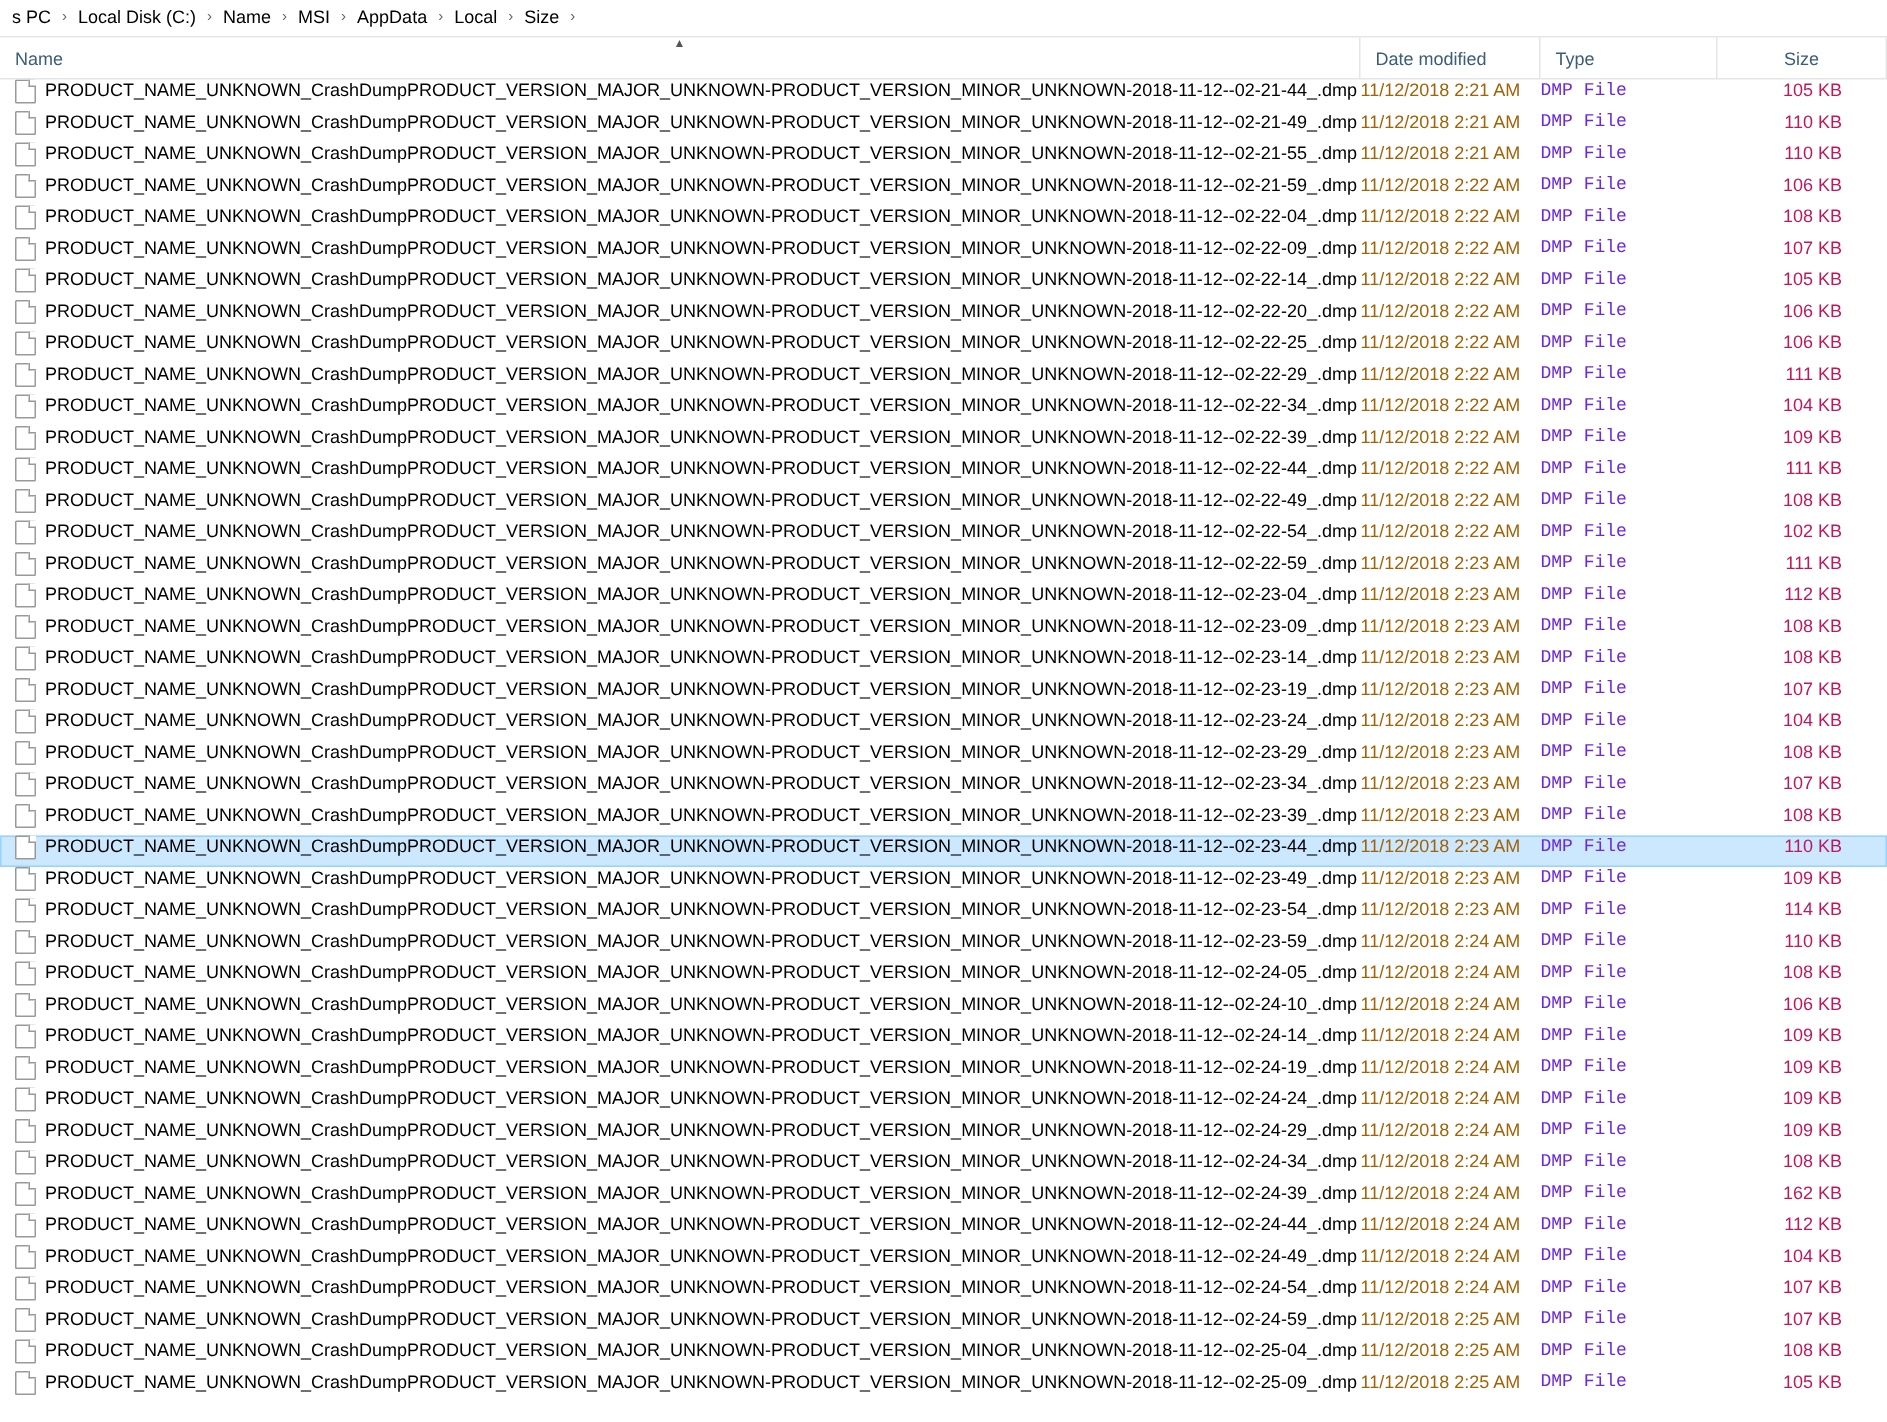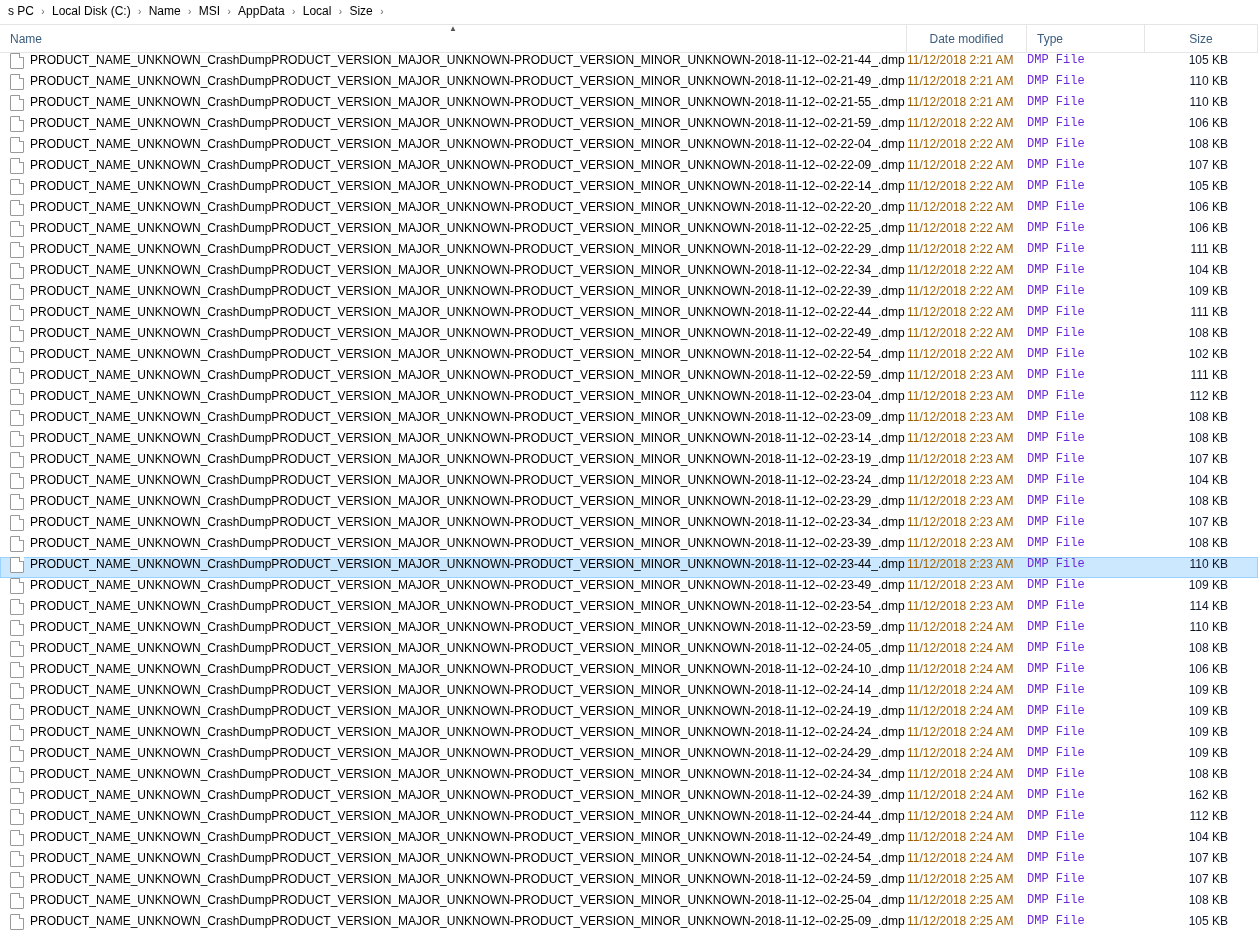--- a/index.html
+++ b/index.html
@@ -46,21 +46,21 @@
       display: flex;
       align-items: center;
       height: 100%;
       padding: 0 10px;
       color: #3b5c7b;
       cursor: pointer;
       border-right: 1px solid #e5e5e5;
       position: relative;
     }
     .col-name { width: 907px; }
-    .col-date { width: 120px; justify-content: center; }
+    .col-date { width: 120px; }
     .col-type { width: 118px; }
     .col-size { flex: 1; justify-content: center; }
     .sort-ind {
       position: absolute;
       top: -1px;
       left: 50%;
       transform: translateX(-50%);
       font-size: 8px;
       color: #555;
     }
@@ -116,21 +116,21 @@
       width: 118px;
       color: #6d28d9;
       overflow: hidden;
       white-space: nowrap;
       font-family: Liberation Mono, monospace;
     }
     .cell-size {
       flex: 1;
       text-align: right;
       padding-right: 30px;
-      color: #0f172a;
+      color: #be185d;
       white-space: nowrap;
     }
   </style>
 </head>
 <body>
 
 <div class="breadcrumb" id="breadcrumb">
     <span class="bc-item">s PC</span>
     <span class="bc-sep">›</span>
     <span class="bc-item">Local Disk (C:)</span>

